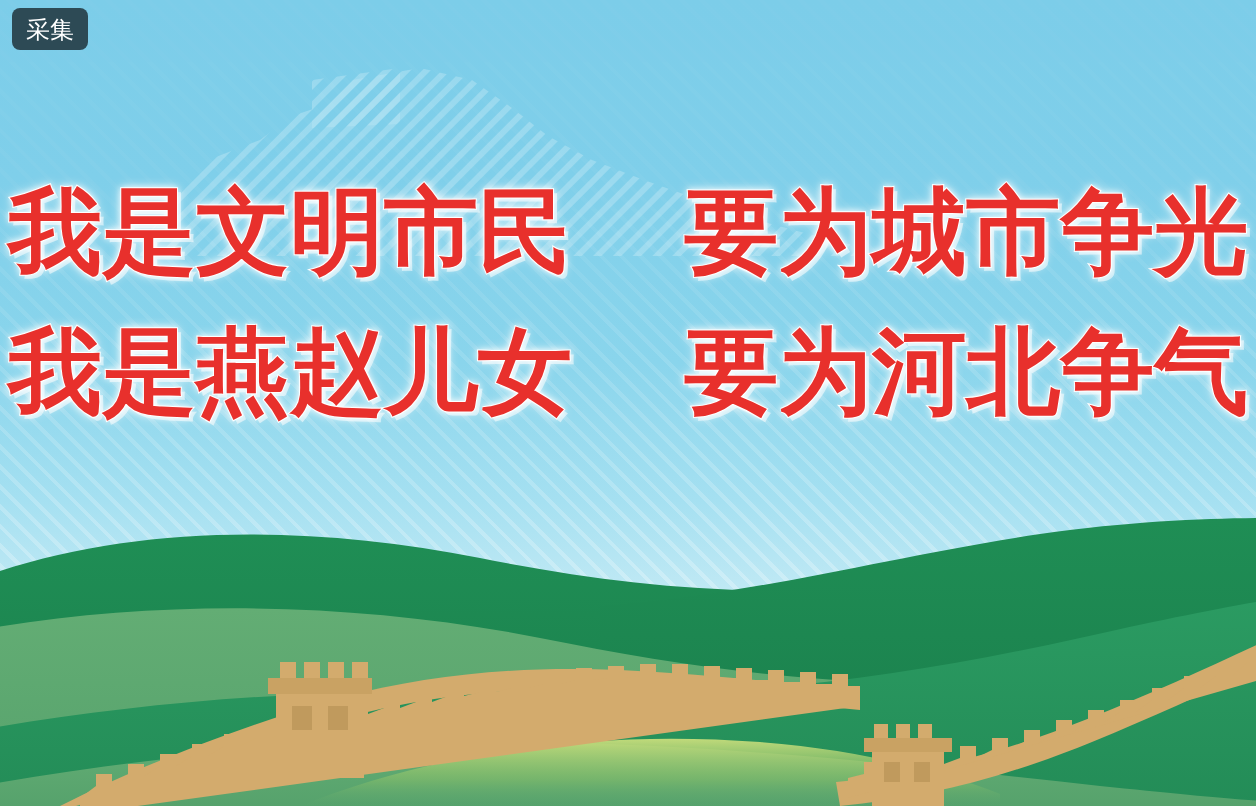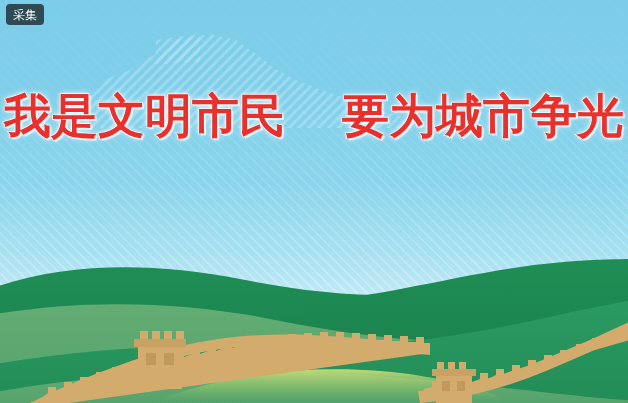--- a/index.html
+++ b/index.html
@@ -277,17 +277,22 @@
       </g>
     </g>
   </svg>
 
   <div class="headline">
     <span class="line">
       <span>我是文明市民</span>
       <span class="seg-gap"></span>
       <span>要为城市争光</span>
     </span>
+    <span class="line">
+      <span>我是燕赵儿女</span>
+      <span class="seg-gap"></span>
+      <span>要为河北争气</span>
+    </span>
   </div>
 
   <div class="capture-btn">采集</div>
 
 </div>
 
 </body></html>

